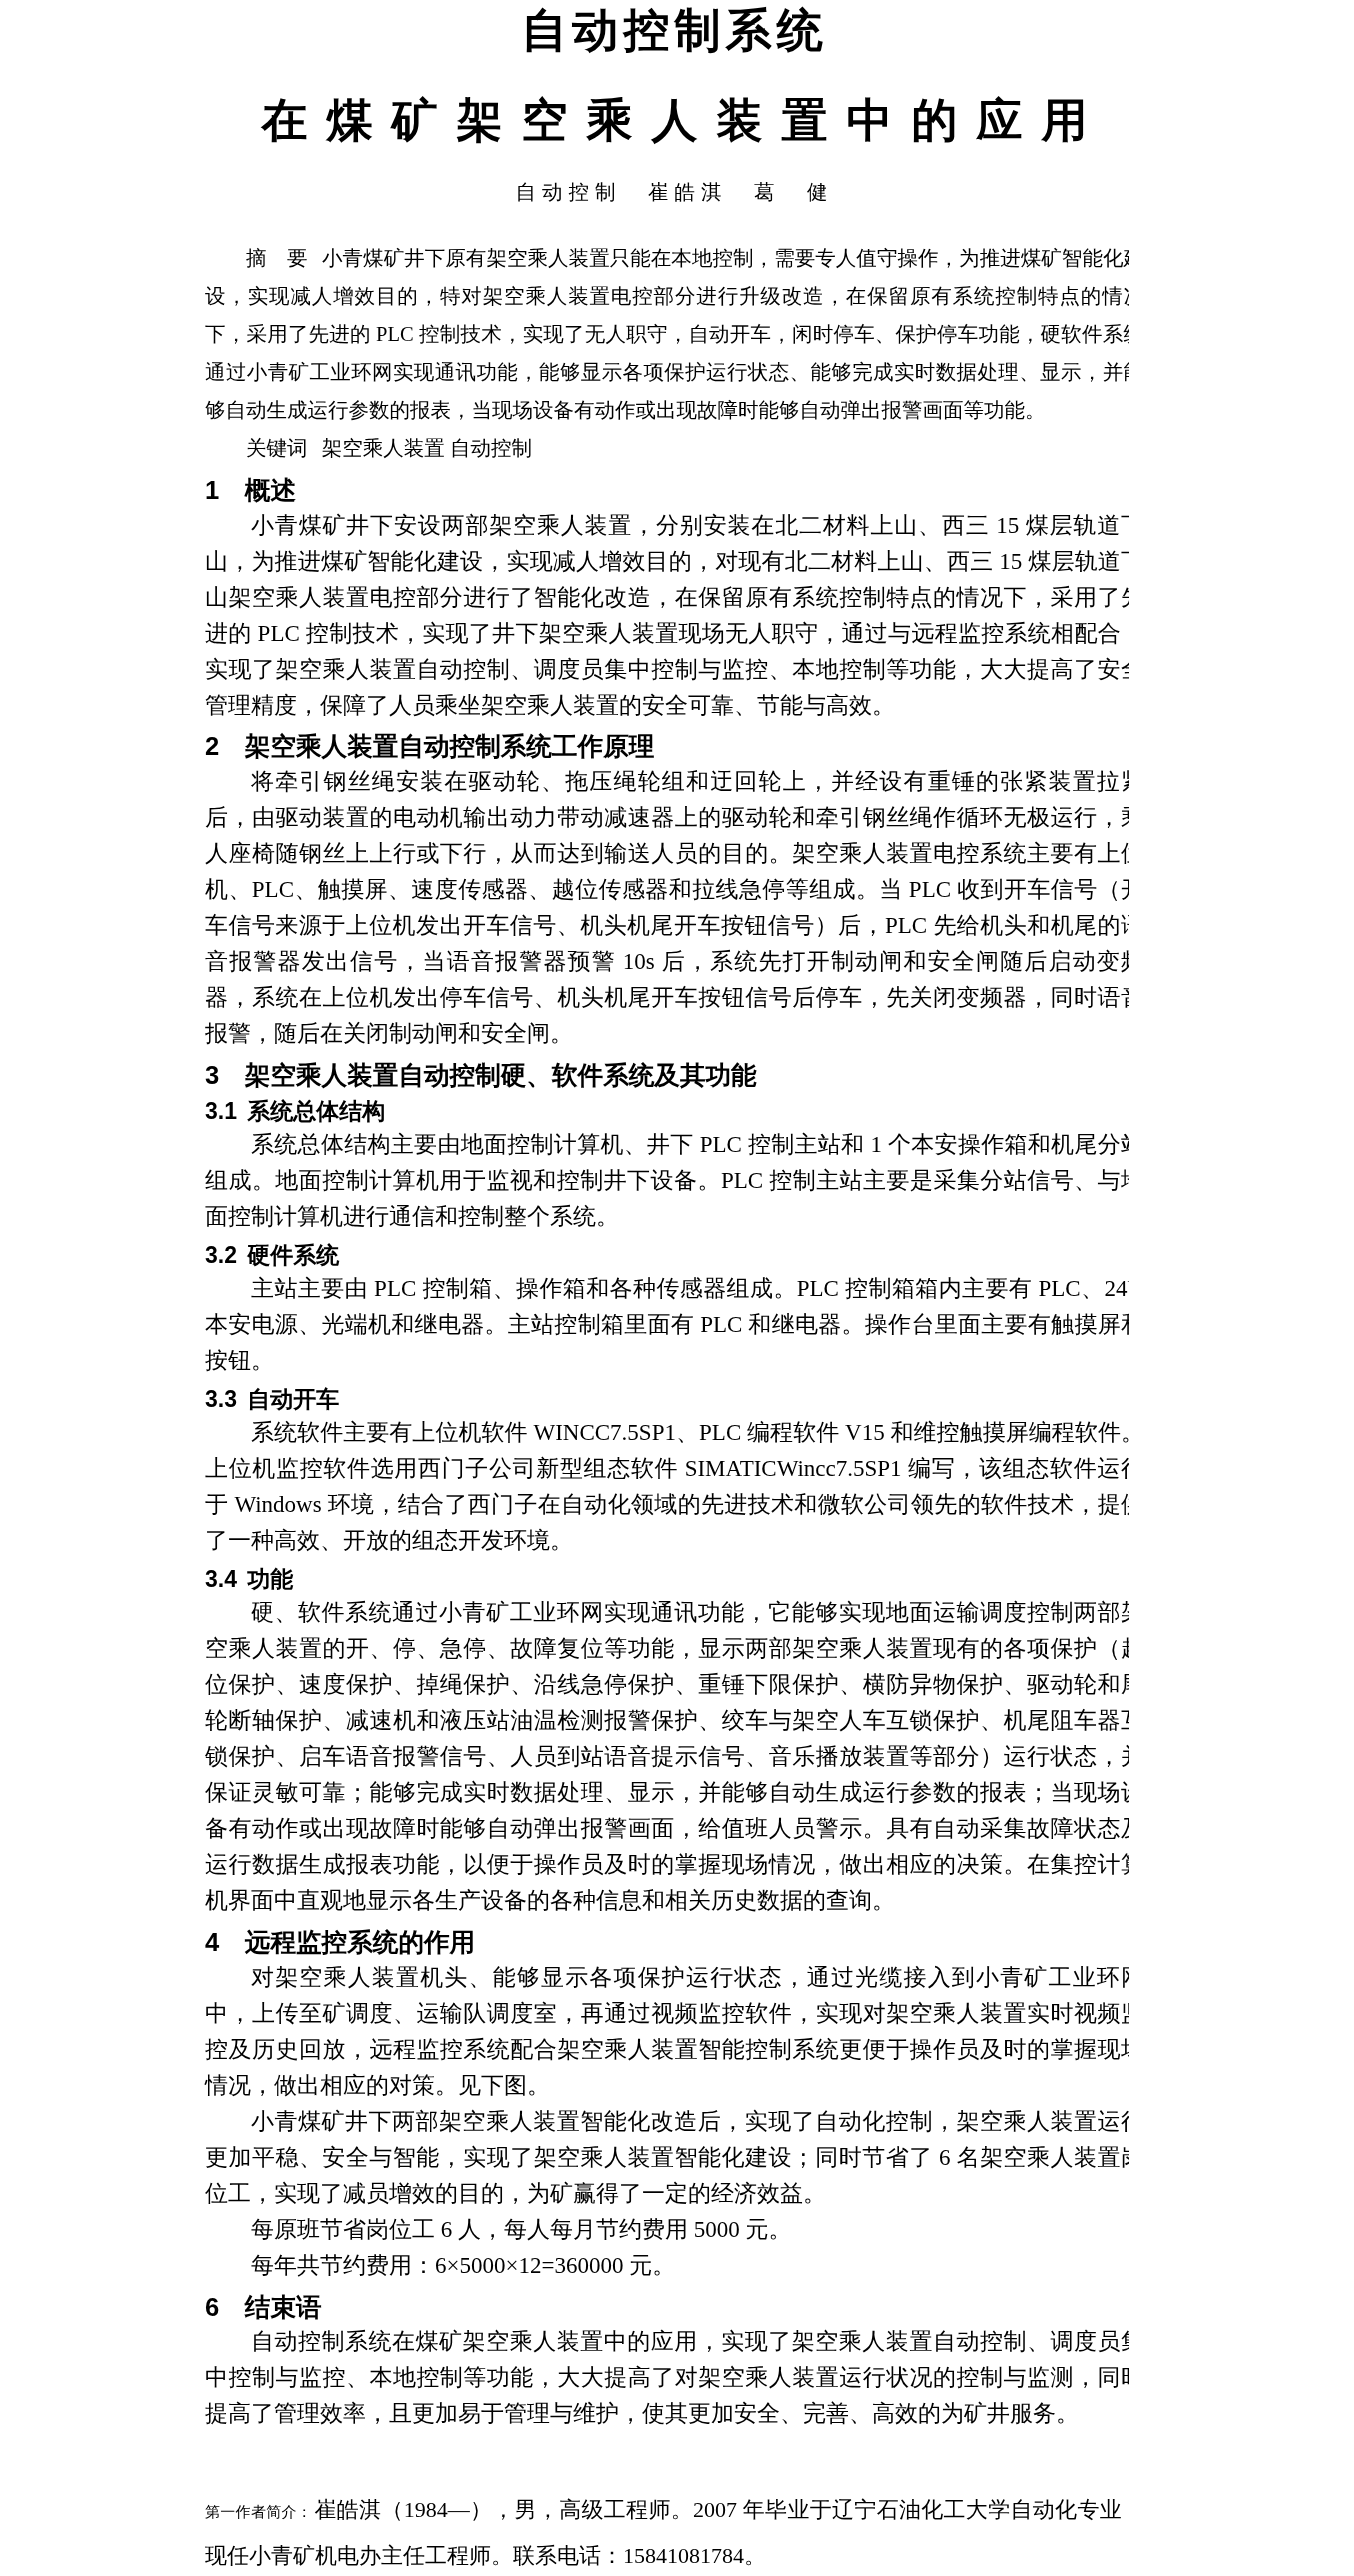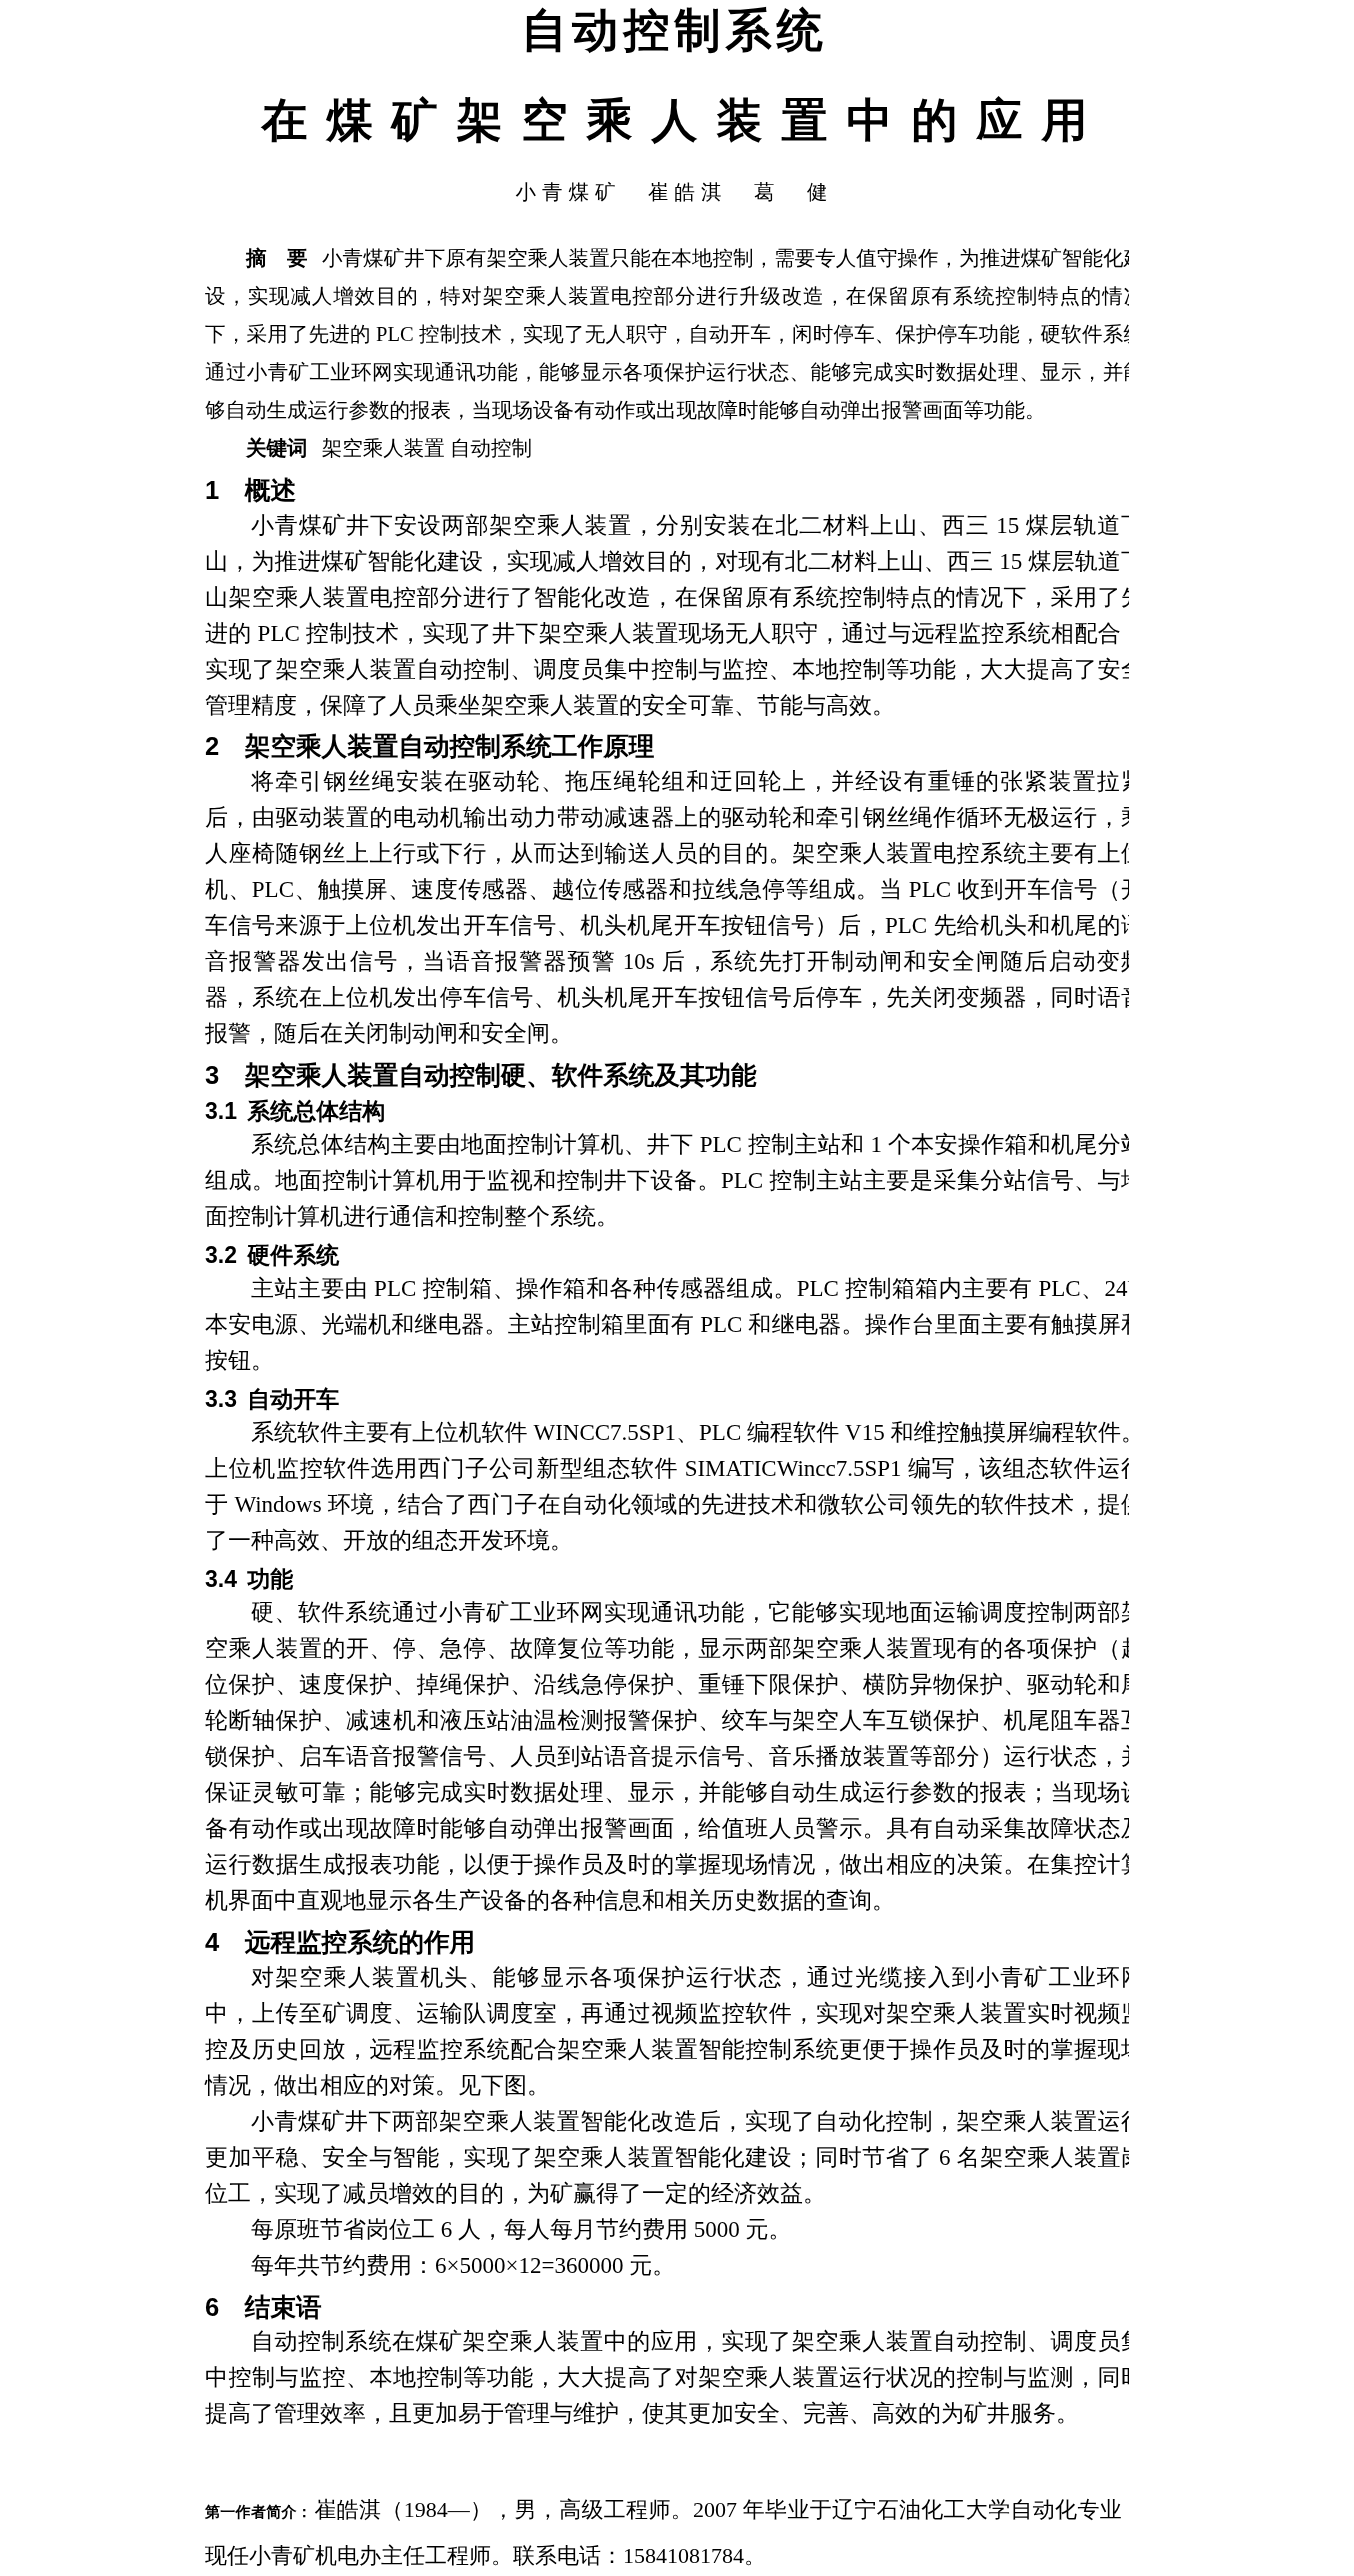--- a/index.html
+++ b/index.html
@@ -48,21 +48,21 @@
   .abstract, .keywords {
     margin: 0;
     font-size: 20.5px;
     line-height: 38px;
     text-align: justify;
     text-indent: 2em;
   }
   .abstract { margin-top: 32px; }
   .lbl {
     font-family: "Liberation Sans", "DejaVu Sans", sans-serif;
-    font-weight: bold;
+    font-weight: normal;
     margin-right: 0.7em;
   }
   h1.sec {
     margin: 6.8px 0 1.7px 0;
     font-family: "Liberation Sans", "DejaVu Sans", sans-serif;
     font-weight: bold;
     font-size: 25.6px;
     line-height: 32px;
   }
   h1.sec .num { display: inline-block; margin-right: 25.6px; font-weight: bold; }
@@ -91,21 +91,21 @@
 </style>
 </head>
 <body>
 
 <div class="page">
   <div class="content">
 
     <div class="title-line1">自动控制系统</div>
     <div class="title-line2">在煤矿架空乘人装置中的应用</div>
 
-    <div class="authors">小青煤矿　崔皓淇　葛　健</div>
+    <div class="authors">自动控制　崔皓淇　葛　健</div>
 
     <p class="abstract"><span class="lbl">摘　要</span><span>小青煤矿井下原有架空乘人装置只能在本地控制，需要专人值守操作，为推进煤矿智能化建设，实现减人增效目的，特对架空乘人装置电控部分进行升级改造，在保留原有系统控制特点的情况下，采用了先进的 PLC 控制技术，实现了无人职守，自动开车，闲时停车、保护停车功能，硬软件系统通过小青矿工业环网实现通讯功能，能够显示各项保护运行状态、能够完成实时数据处理、显示，并能够自动生成运行参数的报表，当现场设备有动作或出现故障时能够自动弹出报警画面等功能。</span></p>
 
     <p class="keywords"><span class="lbl">关键词</span><span>架空乘人装置 自动控制</span></p>
 
     <h1 class="sec"><span class="num">1</span><span>概述</span></h1>
     <p class="body">小青煤矿井下安设两部架空乘人装置，分别安装在北二材料上山、西三 15 煤层轨道下山，为推进煤矿智能化建设，实现减人增效目的，对现有北二材料上山、西三 15 煤层轨道下山架空乘人装置电控部分进行了智能化改造，在保留原有系统控制特点的情况下，采用了先进的 PLC 控制技术，实现了井下架空乘人装置现场无人职守，通过与远程监控系统相配合，实现了架空乘人装置自动控制、调度员集中控制与监控、本地控制等功能，大大提高了安全管理精度，保障了人员乘坐架空乘人装置的安全可靠、节能与高效。</p>
 
     <h1 class="sec"><span class="num">2</span><span>架空乘人装置自动控制系统工作原理</span></h1>
     <p class="body">将牵引钢丝绳安装在驱动轮、拖压绳轮组和迂回轮上，并经设有重锤的张紧装置拉紧后，由驱动装置的电动机输出动力带动减速器上的驱动轮和牵引钢丝绳作循环无极运行，乘人座椅随钢丝上上行或下行，从而达到输送人员的目的。架空乘人装置电控系统主要有上位机、PLC、触摸屏、速度传感器、越位传感器和拉线急停等组成。当 PLC 收到开车信号（开车信号来源于上位机发出开车信号、机头机尾开车按钮信号）后，PLC 先给机头和机尾的语音报警器发出信号，当语音报警器预警 10s 后，系统先打开制动闸和安全闸随后启动变频器，系统在上位机发出停车信号、机头机尾开车按钮信号后停车，先关闭变频器，同时语音报警，随后在关闭制动闸和安全闸。</p>

